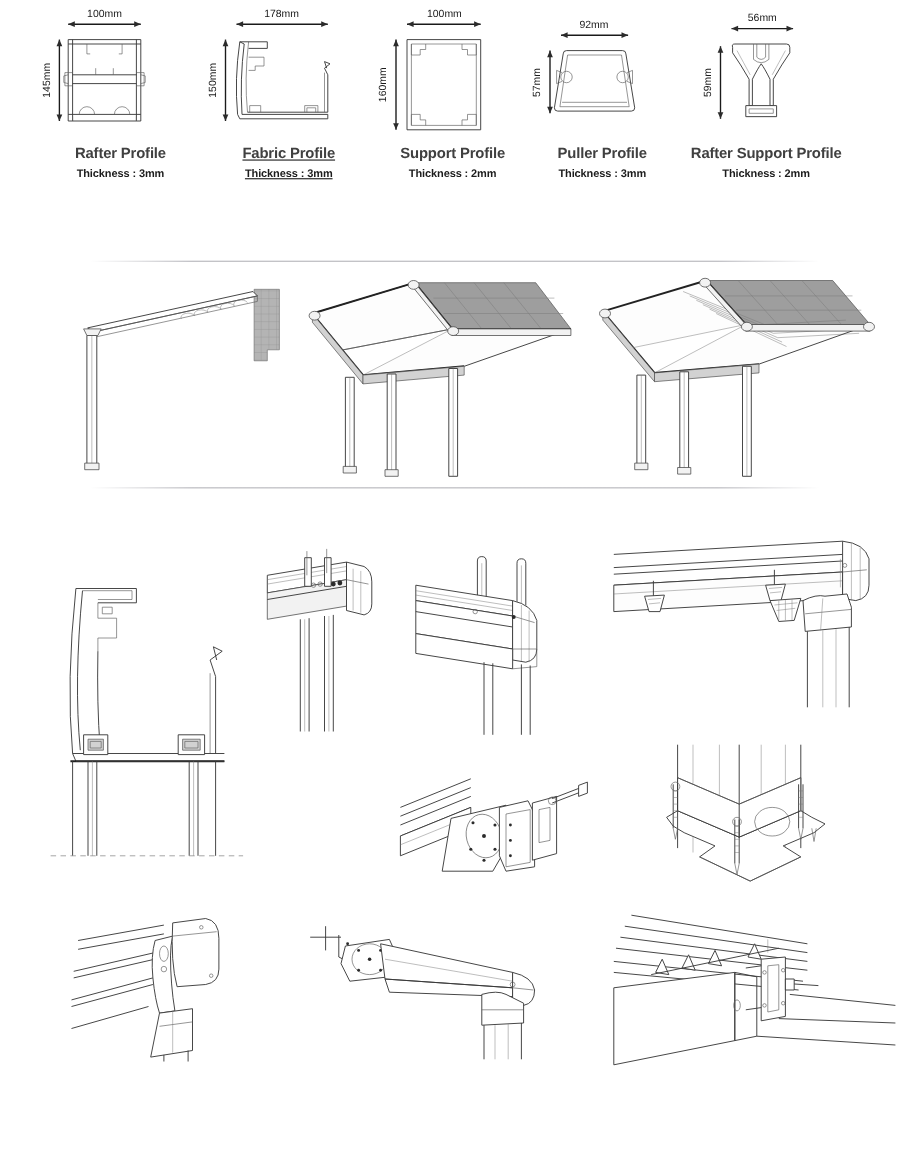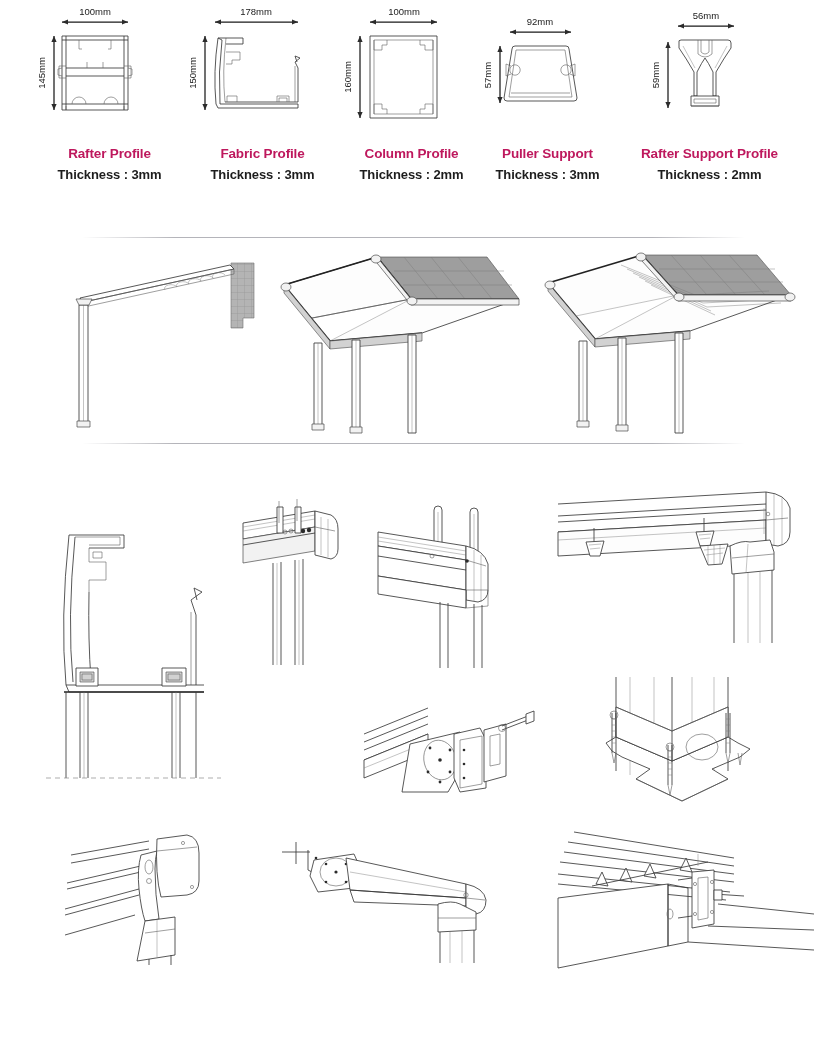--- a/index.html
+++ b/index.html
@@ -33,28 +33,28 @@
   }
   .profile-figure {
     position: relative;
     width: 155px;
     height: 130px;
   }
   .profile-svg { position: absolute; left: 0; top: 0; }
   .profile-name {
     font-size: 13.5px;
     font-weight: bold;
-    color: #be185d;
+    color: #404040;
     text-align: left;
     line-height: 1.18;
     letter-spacing: -0.15px;
-    margin-top: 16px;
+    margin-top: 2px;
   }
   .profile-thick {
-    font-size: 13px;
+    font-size: 10px;
     font-weight: bold;
     color: #1d1d1d;
     text-align: center;
     margin-top: 5px;
     letter-spacing: -0.1px;
   }
 
   
   .divider {
     position: absolute;
@@ -146,21 +146,21 @@
           <path class="ln-thin" d="M34 106 L34 110 M92 106 L92 110"></path>
         </g>
         <text class="dimtxt" x="63" y="15" text-anchor="middle">100mm</text>
         <text class="dimtxt" x="13" y="73" text-anchor="middle" transform="rotate(-90 13 73)">145mm</text>
       </svg>
     </div>
     <div class="profile-name">Rafter Profile</div>
     <div class="profile-thick">Thickness : 3mm</div>
   </div>
 
-  <div class="profile-card" style="left:185px;">
+  <div class="profile-card" style="left:185px;text-decoration:underline;">
     <div class="profile-figure">
       <svg class="profile-svg" width="155" height="130" viewBox="0 0 155 130">
         <g>
           <line class="dimline" x1="30" y1="22" x2="113" y2="22"></line>
           <path class="fill-bk" d="M30 22 L36 19.4 L36 24.6 Z"></path>
           <path class="fill-bk" d="M113 22 L107 19.4 L107 24.6 Z"></path>
         </g>
         <g>
           <line class="dimline" x1="20" y1="36" x2="20" y2="110"></line>
           <path class="fill-bk" d="M20 36 L17.4 42 L22.6 42 Z"></path>
@@ -215,21 +215,21 @@
           <path class="ln-thin" d="M40 40 L40 50 L48 50 L48 45 L53 45 L53 40"></path>
           <path class="ln-thin" d="M99 40 L99 50 L91 50 L91 45 L86 45 L86 40"></path>
 
           <path class="ln-thin" d="M40 114 L40 104 L48 104 L48 109 L53 109 L53 114"></path>
           <path class="ln-thin" d="M99 114 L99 104 L91 104 L91 109 L86 109 L86 114"></path>
         </g>
         <text class="dimtxt" x="70" y="15" text-anchor="middle">100mm</text>
         <text class="dimtxt" x="17" y="77" text-anchor="middle" transform="rotate(-90 17 77)">160mm</text>
       </svg>
     </div>
-    <div class="profile-name">Column Profile</div>
+    <div class="profile-name">Support Profile</div>
     <div class="profile-thick">Thickness : 2mm</div>
   </div>
 
   <div class="profile-card" style="left:470px;">
     <div class="profile-figure">
       <svg class="profile-svg" width="155" height="130" viewBox="0 0 155 130">
         <g>
           <line class="dimline" x1="40" y1="32" x2="101" y2="32"></line>
           <path class="fill-bk" d="M40 32 L46 29.4 L46 34.6 Z"></path>
           <path class="fill-bk" d="M101 32 L95 29.4 L95 34.6 Z"></path>
@@ -251,25 +251,25 @@
 
           <circle class="ln-thin" cx="96" cy="70" r="5.2"></circle>
           <path class="ln-thin" d="M100 66 L105 64 L105 76 L100 74"></path>
 
           <path class="ln-thin" d="M41 93 L100 93"></path>
         </g>
         <text class="dimtxt" x="70" y="25" text-anchor="middle">92mm</text>
         <text class="dimtxt" x="21" y="75" text-anchor="middle" transform="rotate(-90 21 75)">57mm</text>
       </svg>
     </div>
-    <div class="profile-name">Puller Support</div>
+    <div class="profile-name">Puller Profile</div>
     <div class="profile-thick">Thickness : 3mm</div>
   </div>
 
-  <div class="profile-card" style="left:632px;">
+  <div class="profile-card" style="left:619px;">
     <div class="profile-figure">
       <svg class="profile-svg" width="165" height="130" viewBox="0 0 165 130">
         <g>
           <line class="dimline" x1="46" y1="26" x2="102" y2="26"></line>
           <path class="fill-bk" d="M46 26 L52 23.4 L52 28.6 Z"></path>
           <path class="fill-bk" d="M102 26 L96 23.4 L96 28.6 Z"></path>
         </g>
         <g>
           <line class="dimline" x1="36" y1="42" x2="36" y2="108"></line>
           <path class="fill-bk" d="M36 42 L33.4 48 L38.6 48 Z"></path>

